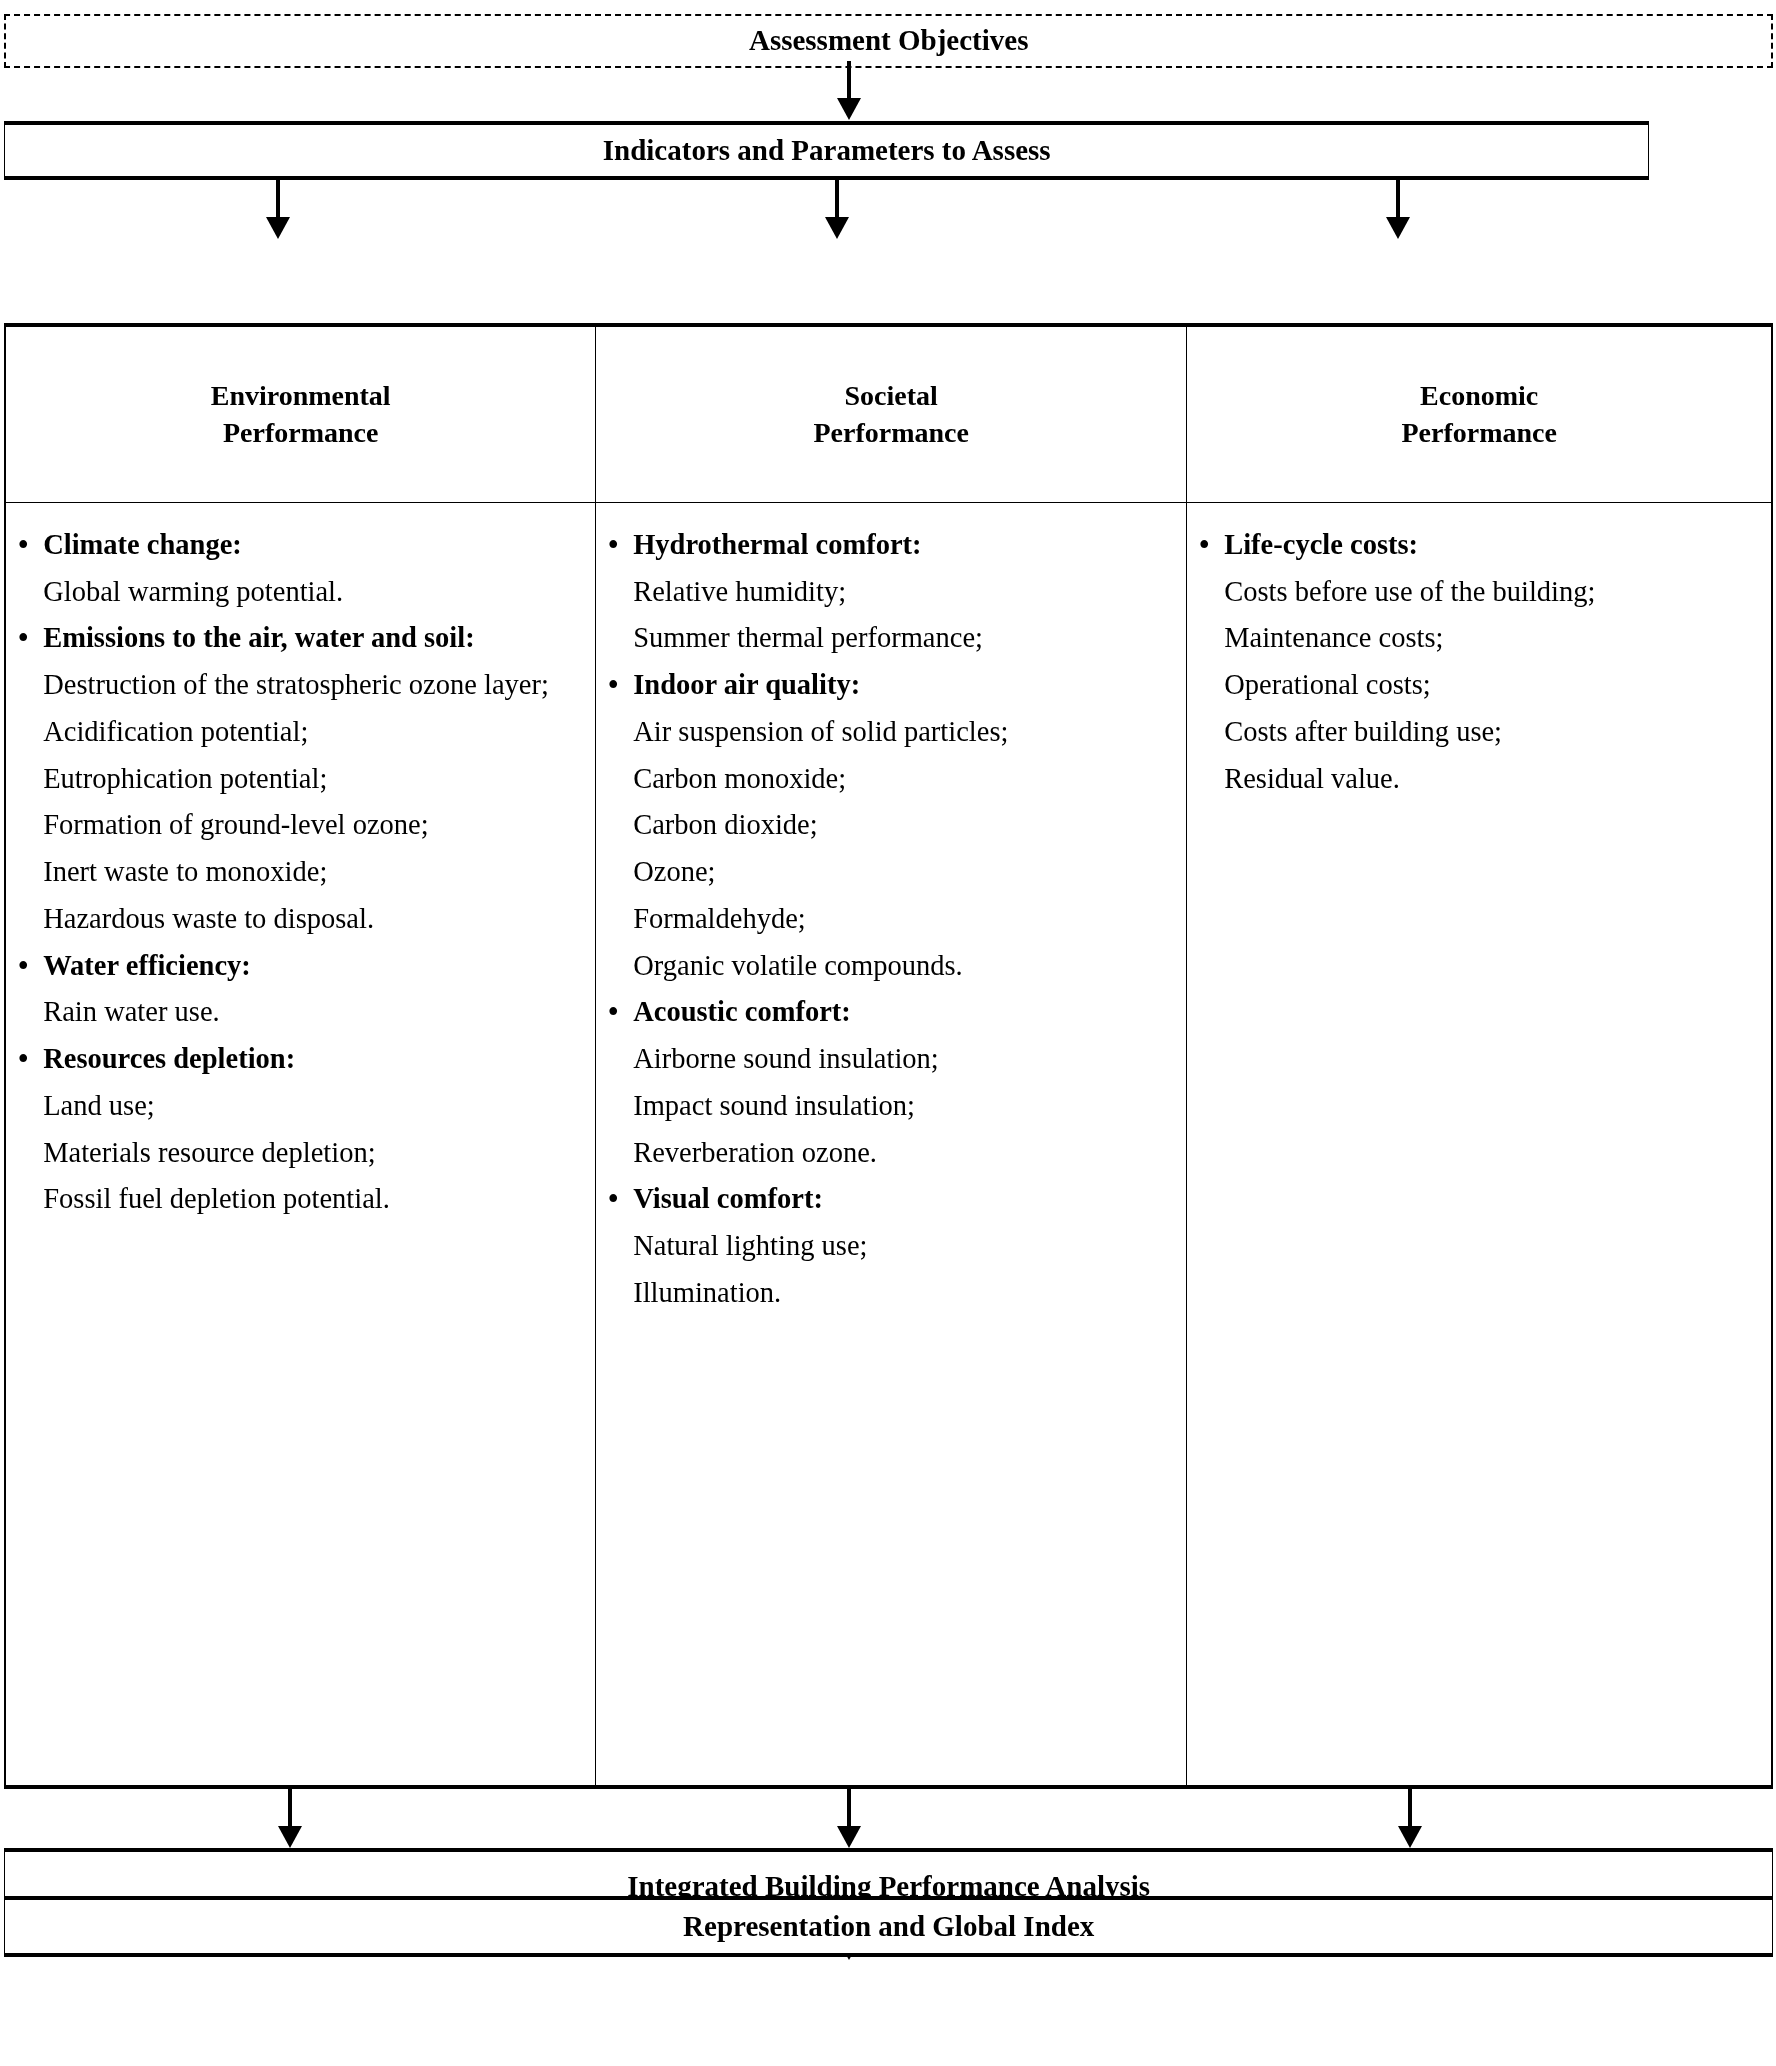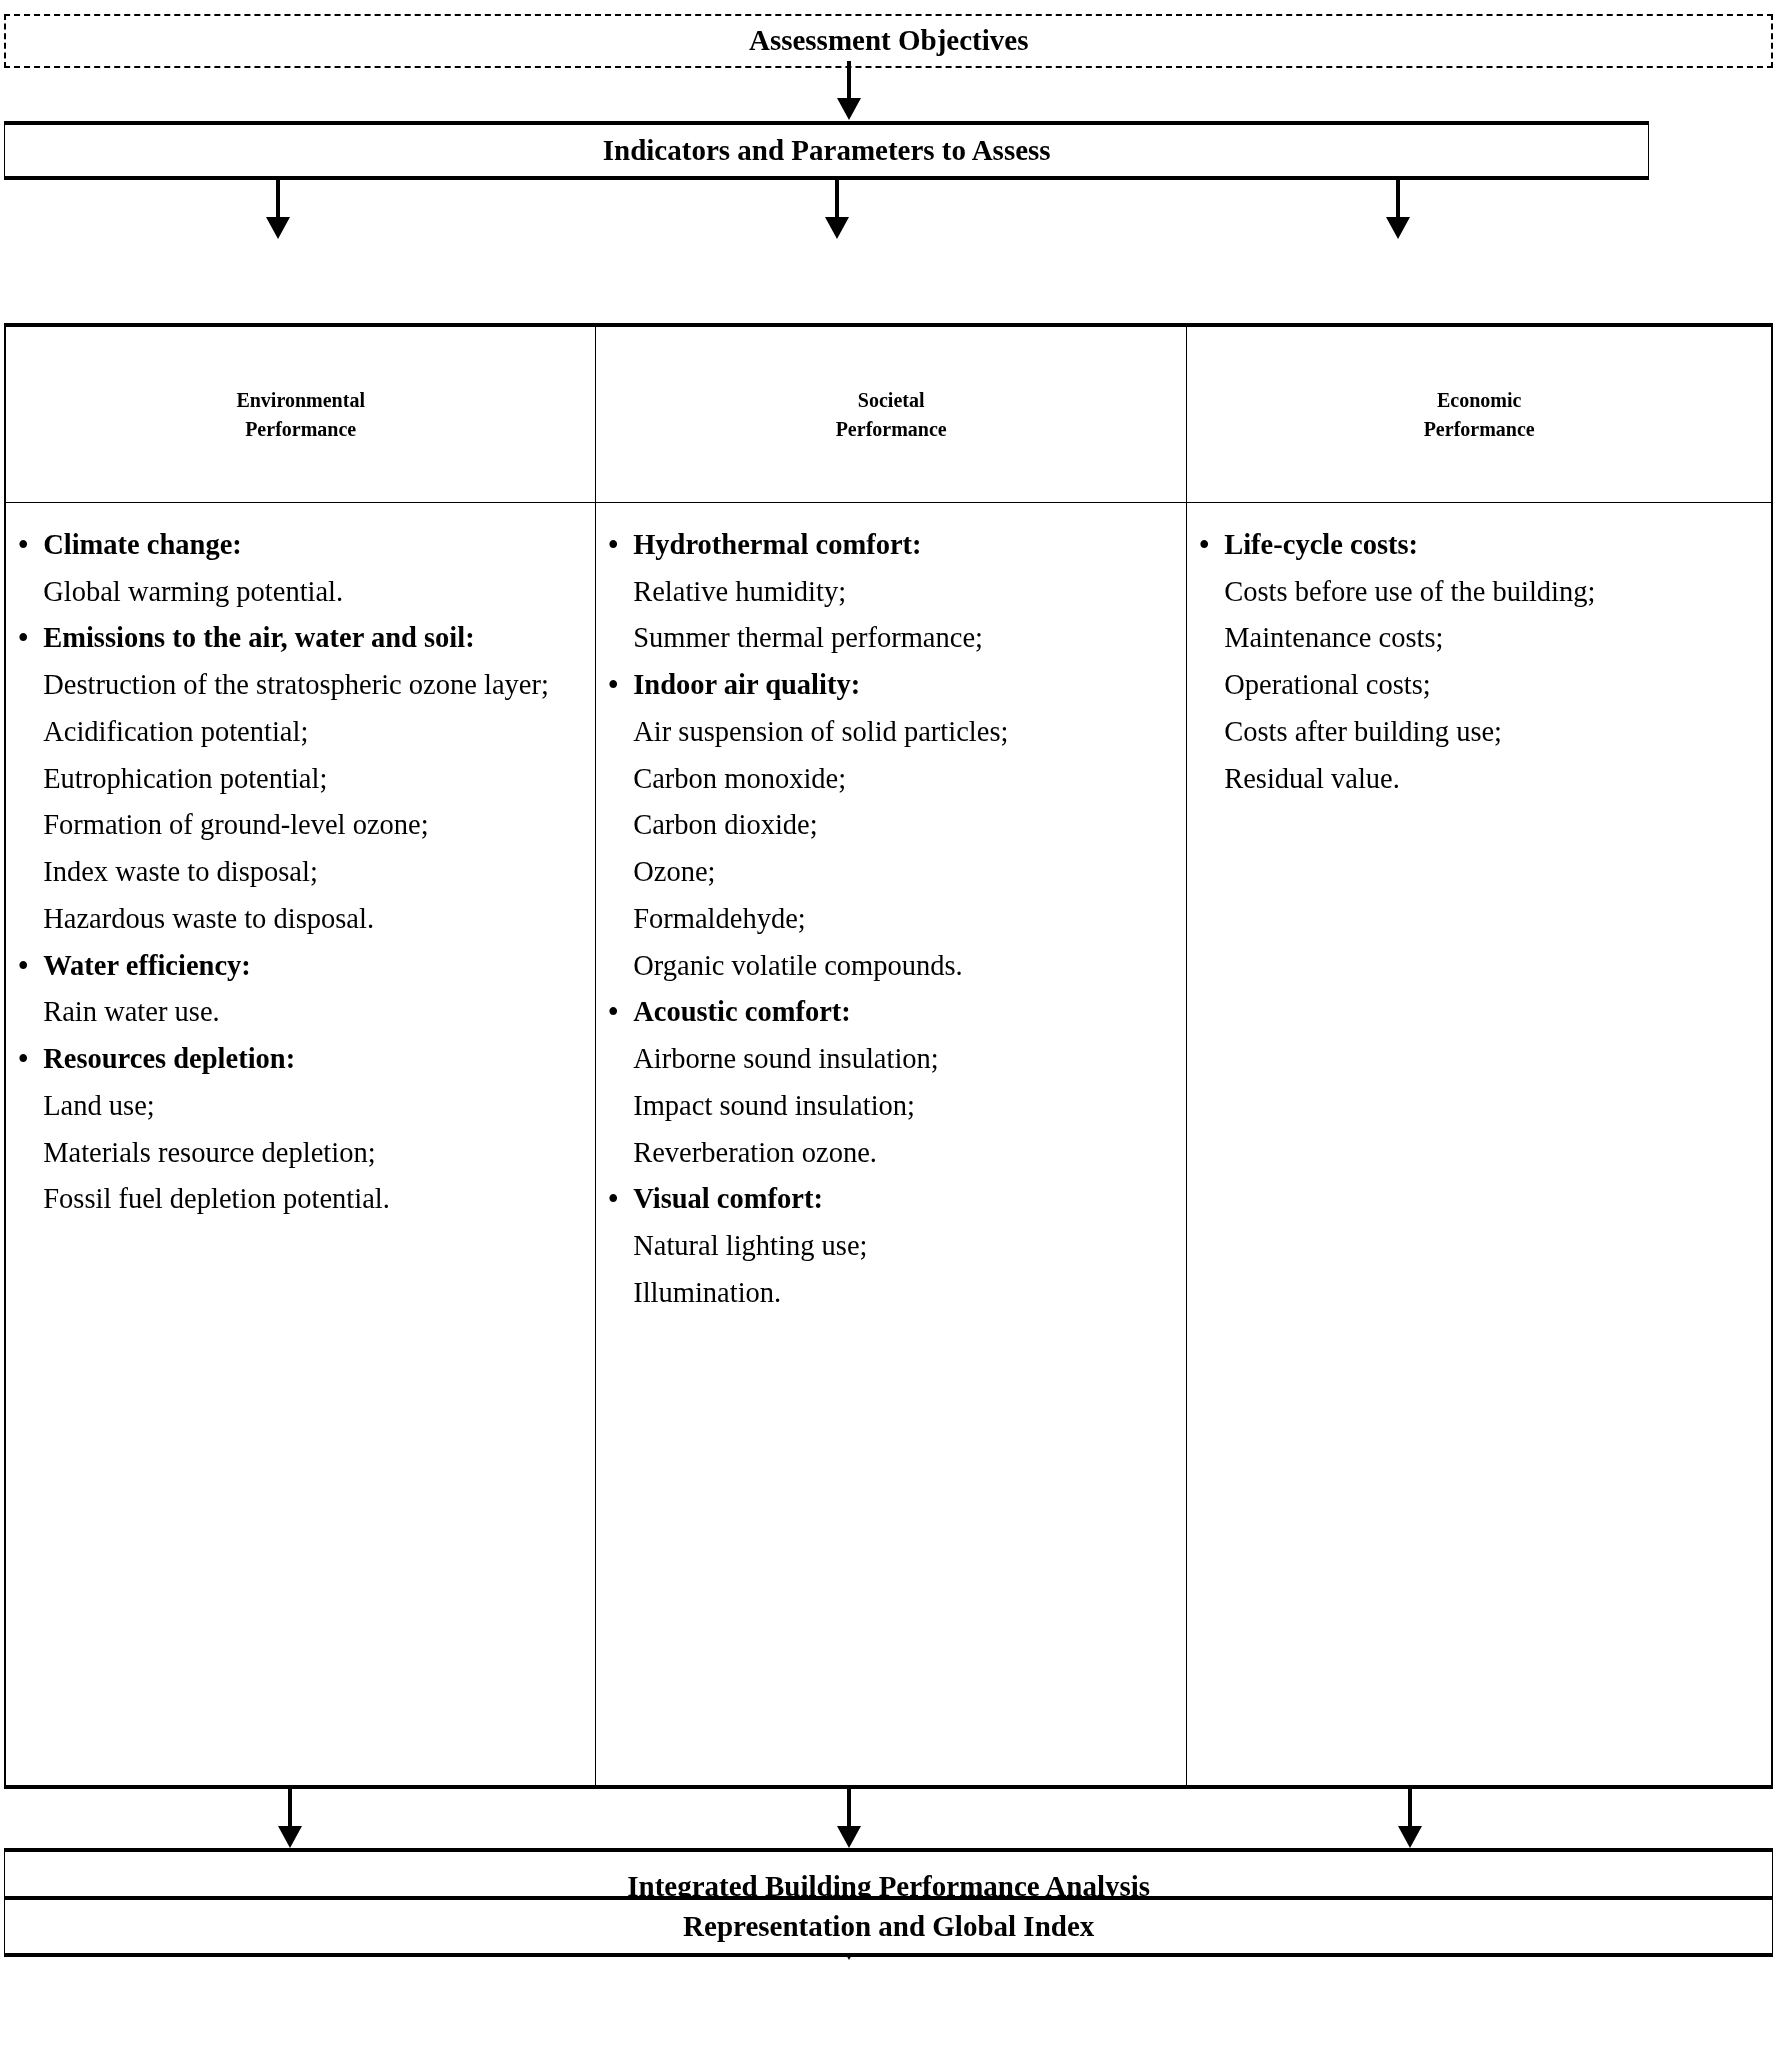--- a/index.html
+++ b/index.html
@@ -70,21 +70,21 @@
     flex: 1 1 auto;
     min-height: 0;
   }
   .col-head {
     box-sizing: border-box;
     display: flex;
     flex-direction: column;
     align-items: center;
     justify-content: center;
     font-weight: bold;
-    font-size: 20px;
+    font-size: 28px;
     line-height: 1.0;
   }
   .col-head .ln { display:block; padding: 4.7px 0; }
   .col-body {
     box-sizing: border-box;
     padding: 19px 12px 0 12px;
   }
   .c1 { flex: 0 0 589px; }
   .c2 { flex: 0 0 592px; border-left: 1.9px solid #000; border-right: 1.9px solid #000;}
   .c3 { flex: 1 1 auto; }
@@ -196,21 +196,21 @@
         </div>
         <div class="grp">
           <div class="grp-head">
             <span class="bullet">•</span>
             <span class="grp-head-text">Emissions to the air, water and soil:</span>
           </div>
           <div class="sub">Destruction of the stratospheric ozone layer;</div>
           <div class="sub">Acidification potential;</div>
           <div class="sub">Eutrophication potential;</div>
           <div class="sub">Formation of ground-level ozone;</div>
-          <div class="sub">Index waste to disposal;</div>
+          <div class="sub">Inert waste to monoxide;</div>
           <div class="sub">Hazardous waste to disposal.</div>
         </div>
         <div class="grp">
           <div class="grp-head">
             <span class="bullet">•</span>
             <span class="grp-head-text">Water efficiency:</span>
           </div>
           <div class="sub">Rain water use.</div>
         </div>
         <div class="grp">

